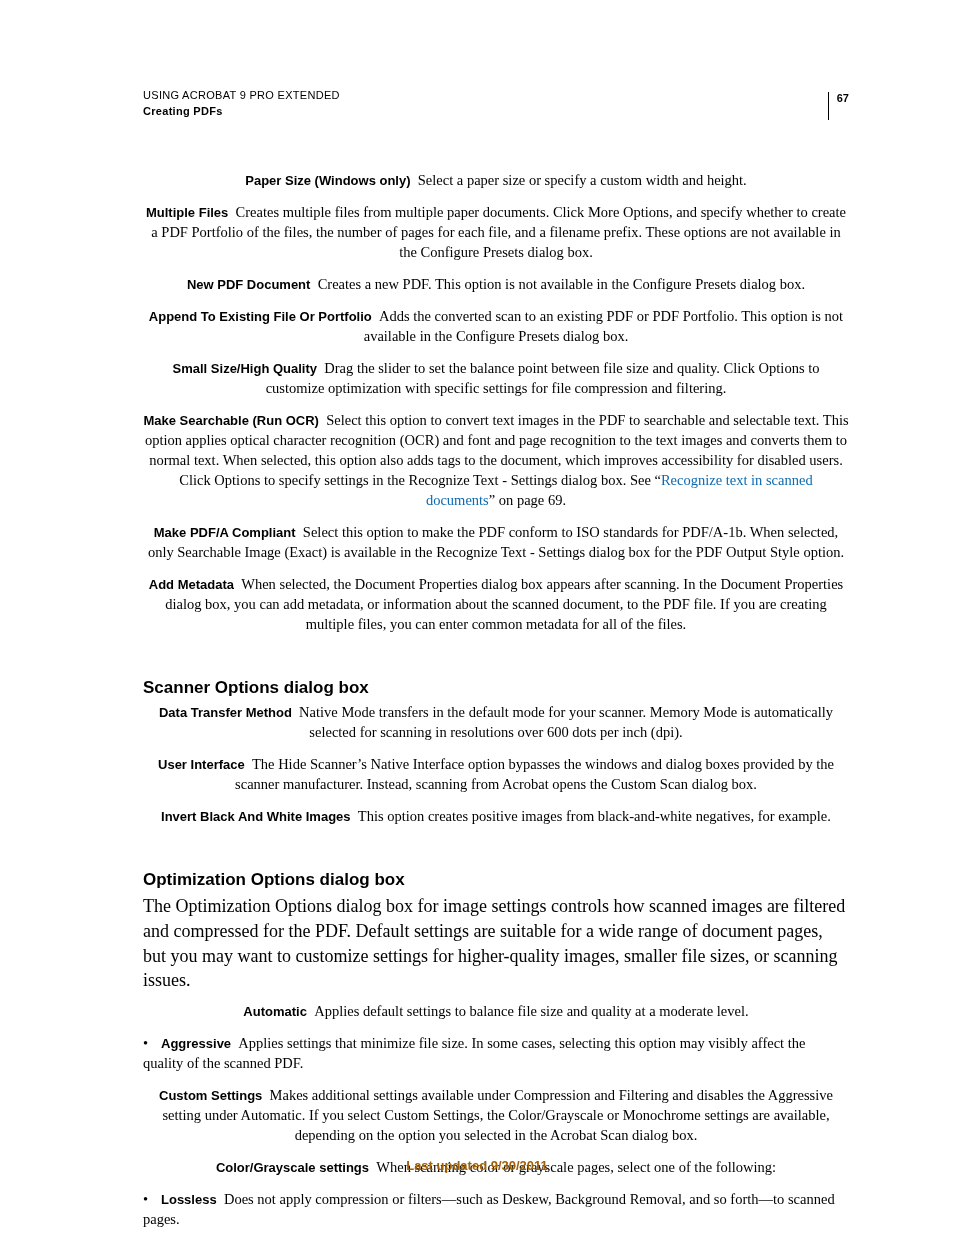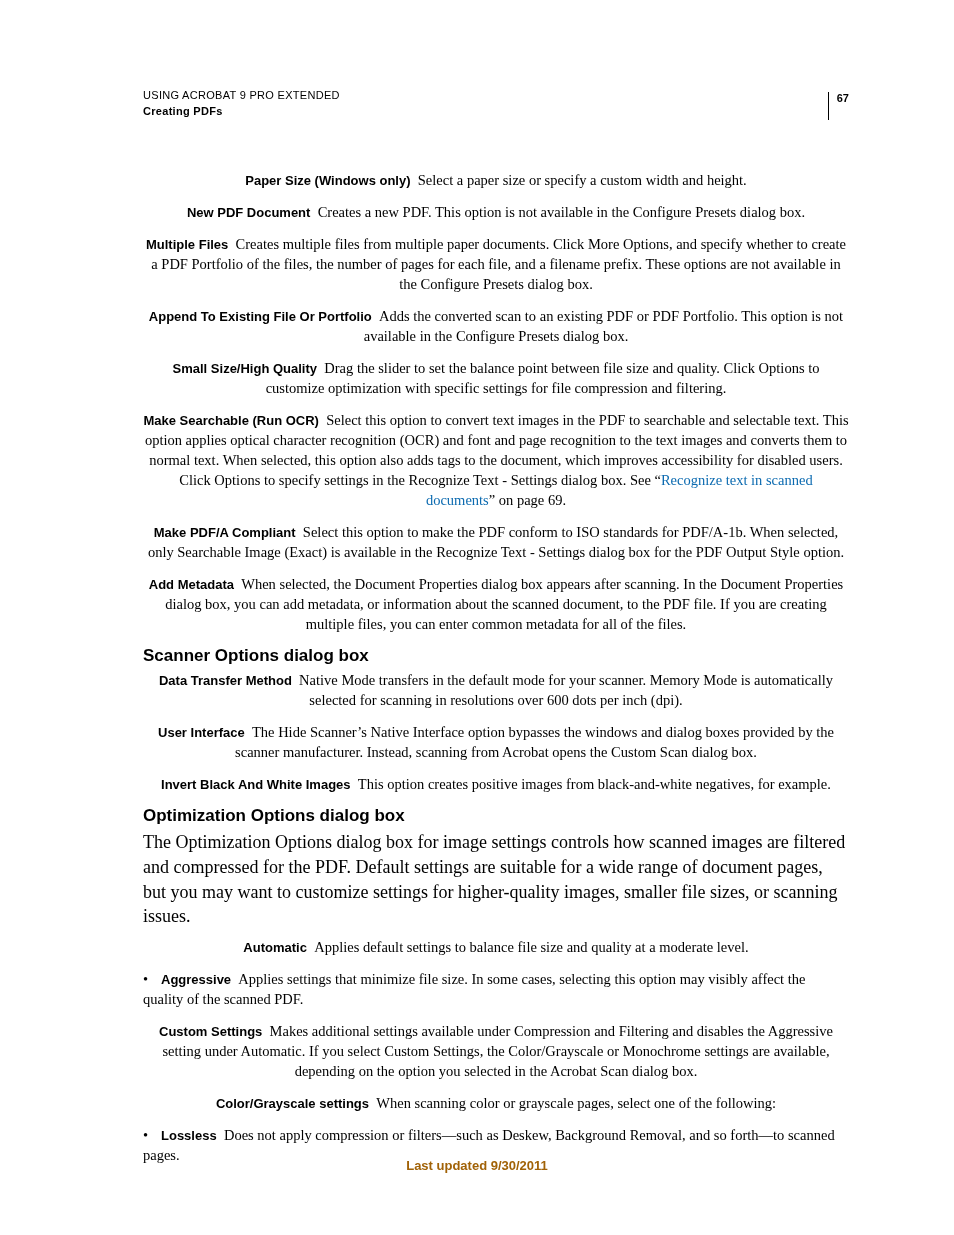--- a/index.html
+++ b/index.html
@@ -45,21 +45,21 @@
     }
     .def-term {
       font-family: "Myriad Pro", "Segoe UI", Arial, sans-serif;
       font-weight: 700;
       font-size: 13px;
     }
     .section-heading {
       font-family: "Myriad Pro", "Segoe UI", Arial, sans-serif;
       font-weight: 700;
       font-size: 17px;
-      margin-top: 12px;
+      margin-top: 44px;
       margin-bottom: 4px;
     }
     .body-para {
       font-size: 18px;
       line-height: 1.38;
       margin-bottom: 8px;
     }
     .bullet-para {
       font-size: 14.5px;
       line-height: 1.38;
@@ -98,22 +98,22 @@
 
   <div class="header">
     <div class="header-left">
       <div>USING ACROBAT 9 PRO EXTENDED</div>
       <div class="header-line2">Creating PDFs</div>
     </div>
     <div class="page-number">67</div>
   </div>
 
   <p class="def-para"><span class="def-term">Paper Size (Windows only)</span>&nbsp;&nbsp;<span>Select a paper size or specify a custom width and height.</span></p>
+  <p class="def-para"><span class="def-term">Multiple Files</span>&nbsp;&nbsp;<span>Creates multiple files from multiple paper documents. Click More Options, and specify whether to create a PDF Portfolio of the files, the number of pages for each file, and a filename prefix. These options are not available in the Configure Presets dialog box.</span></p>
   <p class="def-para"><span class="def-term">New PDF Document</span>&nbsp;&nbsp;<span>Creates a new PDF. This option is not available in the Configure Presets dialog box.</span></p>
-  <p class="def-para"><span class="def-term">Multiple Files</span>&nbsp;&nbsp;<span>Creates multiple files from multiple paper documents. Click More Options, and specify whether to create a PDF Portfolio of the files, the number of pages for each file, and a filename prefix. These options are not available in the Configure Presets dialog box.</span></p>
   <p class="def-para"><span class="def-term">Append To Existing File Or Portfolio</span>&nbsp;&nbsp;<span>Adds the converted scan to an existing PDF or PDF Portfolio. This option is not available in the Configure Presets dialog box.</span></p>
   <p class="def-para"><span class="def-term">Small Size/High Quality</span>&nbsp;&nbsp;<span>Drag the slider to set the balance point between file size and quality. Click Options to customize optimization with specific settings for file compression and filtering.</span></p>
 
   <p class="def-para">
     <span class="def-term">Make Searchable (Run OCR)</span>&nbsp;&nbsp;<span>Select this option to convert text images in the PDF to searchable and selectable text. This option applies optical character recognition (OCR) and font and page recognition to the text images and converts them to normal text. When selected, this option also adds tags to the document, which improves accessibility for disabled users. Click Options to specify settings in the Recognize Text - Settings dialog box. See “</span><a class="link">Recognize text in scanned documents</a><span>” on page 69.</span>
   </p>
 
   <p class="def-para"><span class="def-term">Make PDF/A Compliant</span>&nbsp;&nbsp;<span>Select this option to make the PDF conform to ISO standards for PDF/A-1b. When selected, only Searchable Image (Exact) is available in the Recognize Text - Settings dialog box for the PDF Output Style option.</span></p>
   <p class="def-para"><span class="def-term">Add Metadata</span>&nbsp;&nbsp;<span>When selected, the Document Properties dialog box appears after scanning. In the Document Properties dialog box, you can add metadata, or information about the scanned document, to the PDF file. If you are creating multiple files, you can enter common metadata for all of the files.</span></p>
 

